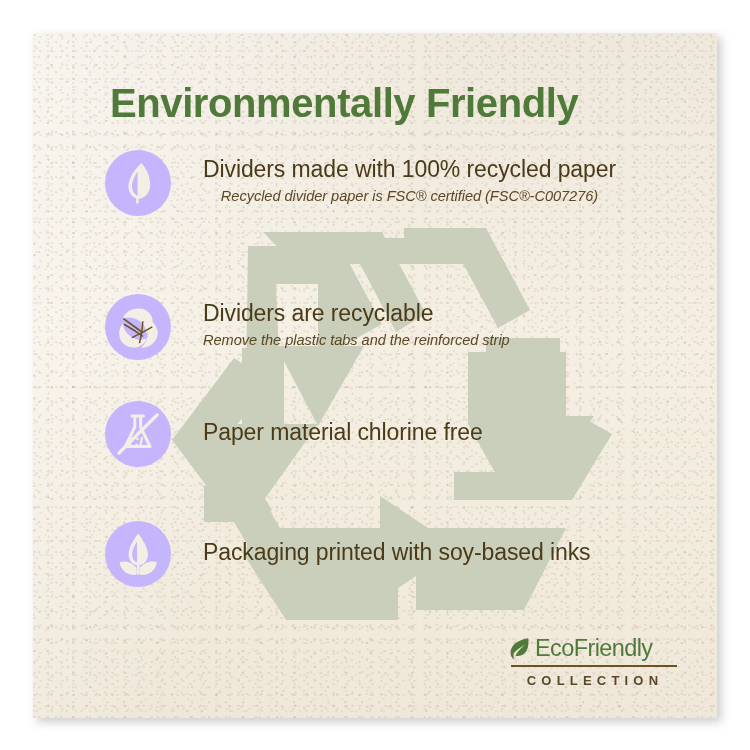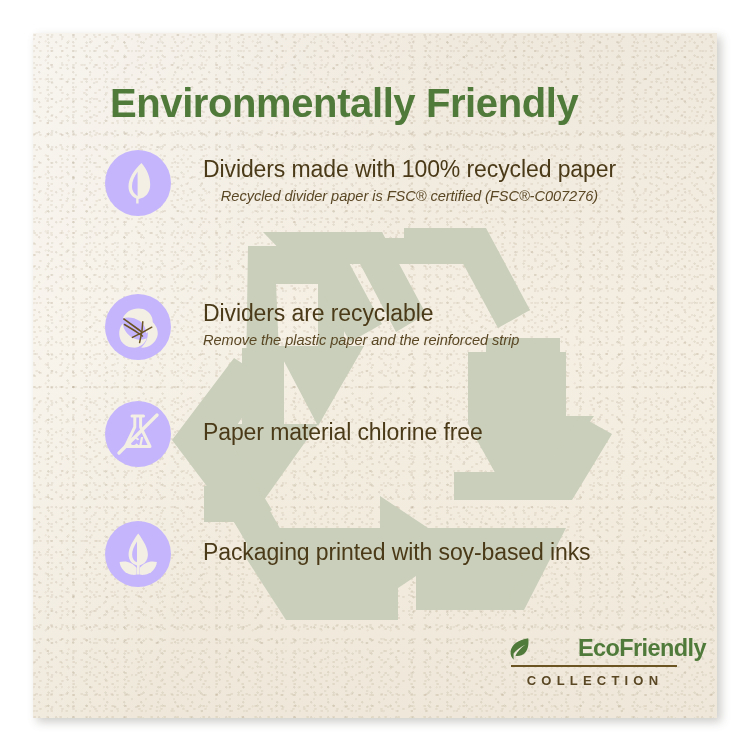--- a/index.html
+++ b/index.html
@@ -106,22 +106,22 @@
 
   
   .logo{
     position:absolute;
     left:476px; top:604px;
     width:168px;
   }
   .logo-top{display:flex;align-items:center;}
   .logo-leaf{flex:0 0 auto;margin-right:5px;display:block;}
   .logo-word{
-    font-size:23.5px;font-weight:bold;color:#4f7a3a;
-    letter-spacing:-0.6px;line-height:1;margin-left:43px;
+    font-size:23.5px;font-weight:normal;color:#4f7a3a;
+    letter-spacing:-0.6px;line-height:1;
   }
   .logo-rule{
     height:1.6px;background:#6b5322;margin:4px 0 6px 2px;width:166px;
   }
   .logo-sub{
     font-size:13px;font-weight:bold;color:#5a4724;
     letter-spacing:5.2px;text-align:center;padding-left:4px;
   }
 </style>
 </head>
@@ -197,21 +197,21 @@
             <g stroke="#6b5322" stroke-width="1.5" fill="none" stroke-linecap="round">
               <path d="M19.5 30.5 C25.2 33.8 31.2 37.5 37.5 42"></path>
               <path d="M37.8 27.8 C37.6 34.6 36.6 41.6 34.6 48.6"></path>
               <path d="M46.8 33.2 C41.2 36.6 34.6 40.2 27.4 43.4"></path>
             </g>
           </svg>
         </div>
         <div class="rowtext">
           <div class="headline">Dividers are recyclable</div>
           <div class="sub">
-            <span>Remove the plastic paper and the reinforced strip</span>
+            <span>Remove the plastic tabs and the reinforced strip</span>
           </div>
         </div>
       </div>
 
       <div class="row row-3">
         <div class="badge">
           <svg width="66" height="66" viewBox="0 0 66 66" xmlns="http://www.w3.org/2000/svg">
             <g fill="none" stroke="#f4efe4" stroke-width="3" stroke-linejoin="round" stroke-linecap="round">
               <path d="M27 15 L38.5 15"></path>
               <path d="M29.8 15.5 L29.8 26 L20.5 45.5 L45 45.5 L35.6 26 L35.6 15.5"></path>

